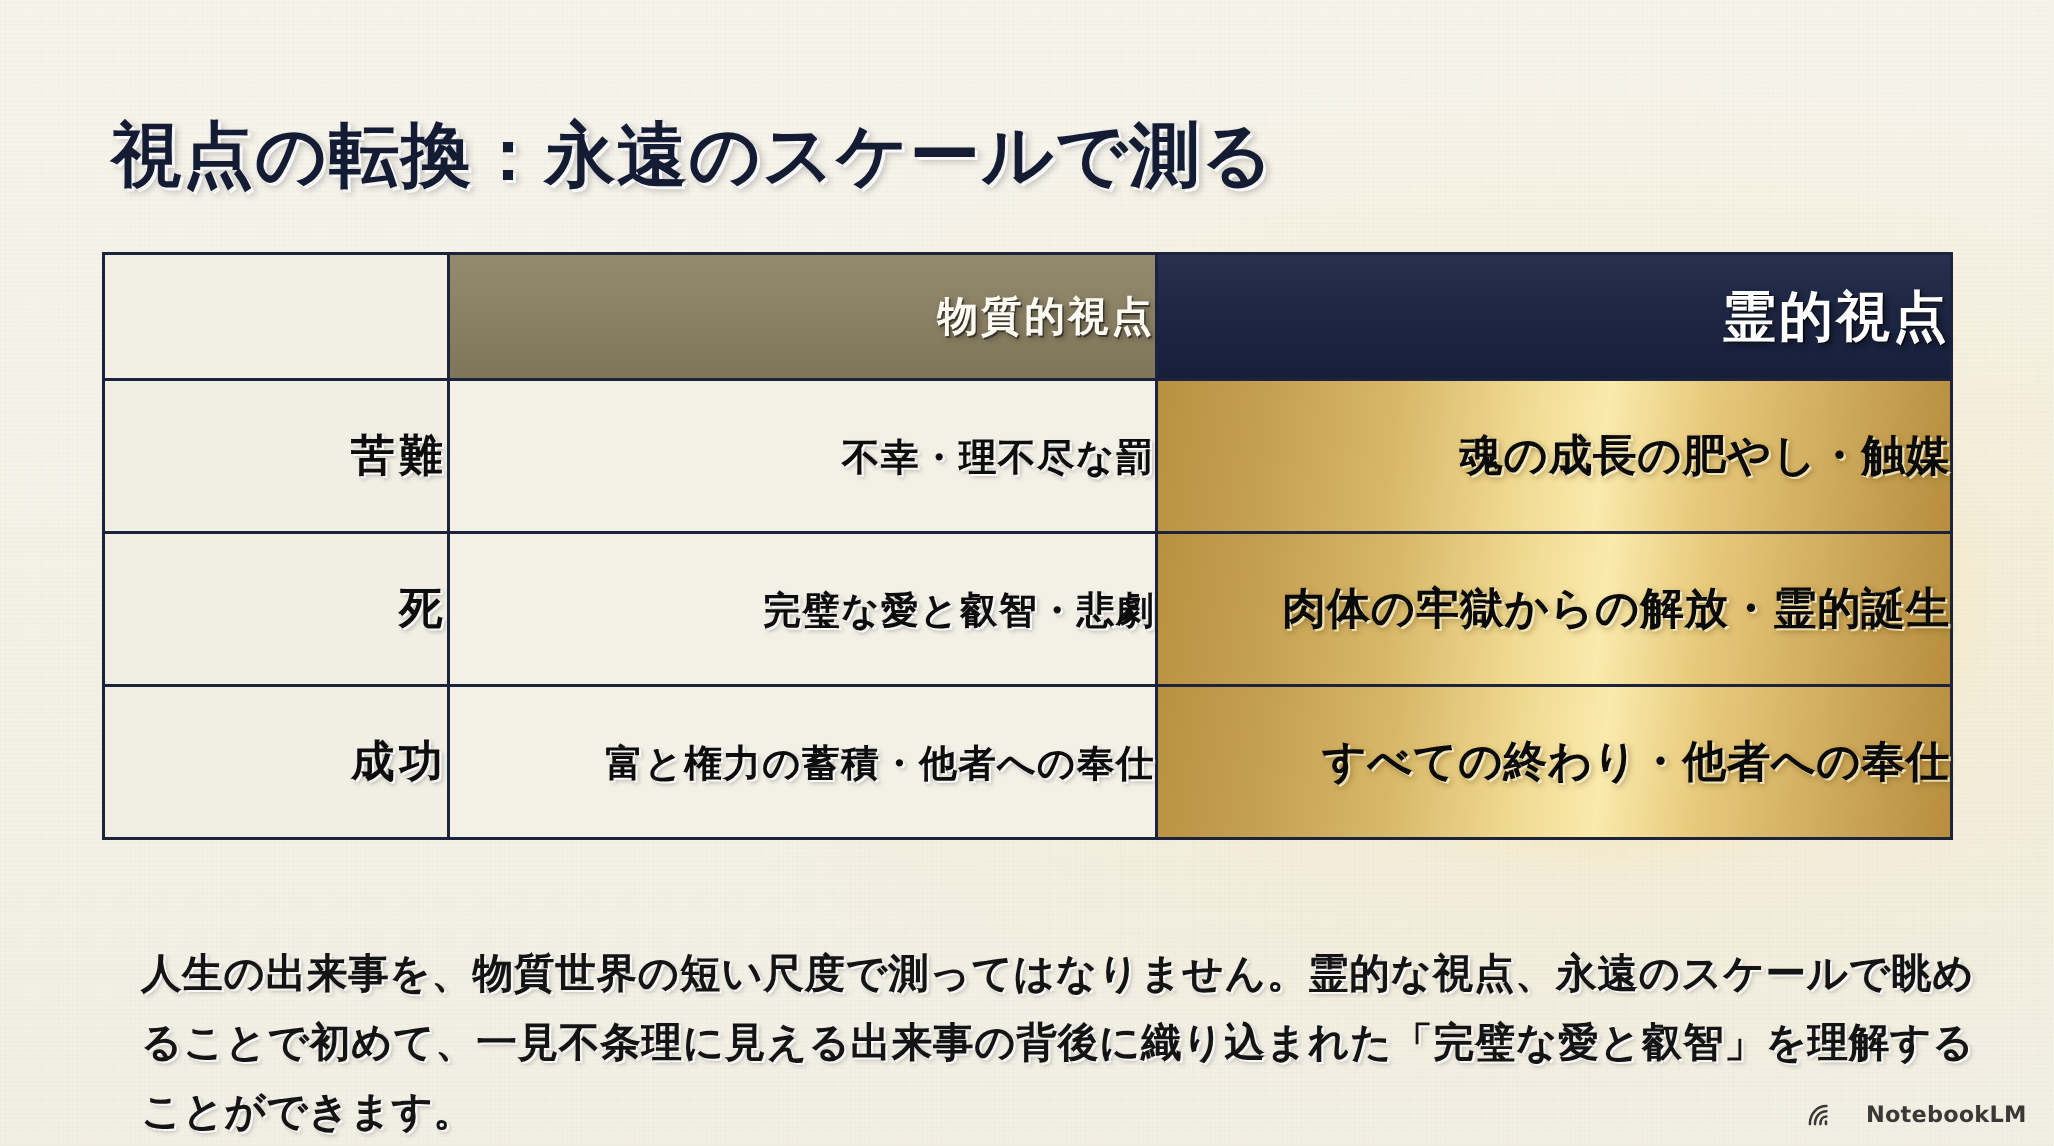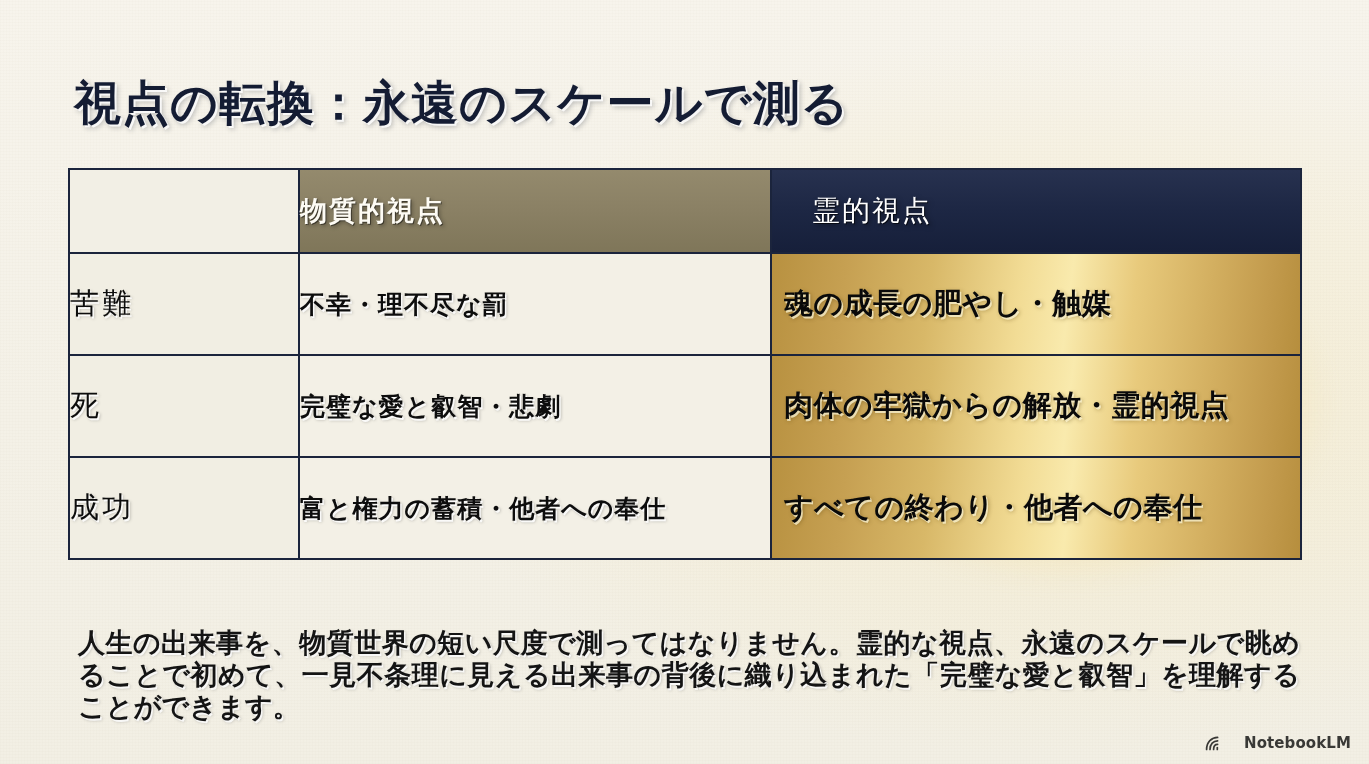--- a/index.html
+++ b/index.html
@@ -80,21 +80,21 @@
     position:relative;
     z-index: 2;
     width: 1232px;
     height: 392px;
     border-collapse: collapse;
     table-layout: fixed;
   }
   table td, table th {
     border: 2px solid #1b243c;
     padding: 0;
-    text-align:left;
+    text-align:right;
     vertical-align: middle;
   }
 
   col.c-label { width: 230px; }
   col.c-mat   { width: 472px; }
   col.c-spi   { width: 530px; }
 
   
   thead tr { height: 84px; }
   th.corner {
@@ -104,35 +104,35 @@
     background: linear-gradient(180deg, #948a6d 0%, #8a8064 50%, #7f7659 100%);
     color: #fdfbf4;
     font-size: 27px;
     font-weight: 700;
     letter-spacing: 2px;
     text-shadow: 1px 1px 0 rgba(0,0,0,.45), 2px 2px 4px rgba(0,0,0,.35);
   }
   th.spi-head {
     background: linear-gradient(180deg, #27314f 0%, #1d2744 48%, #161f3a 100%);
     color: #ffffff;
-    font-size: 28px;
-    font-weight: 400;
+    font-size: 36px;
+    font-weight: 700;
     letter-spacing: 2px;
     text-shadow: 1px 1px 0 rgba(0,0,0,.6), 2px 2px 5px rgba(0,0,0,.5);
     padding-left: 40px;
   }
 
   
   tbody tr { height: 102px; }
 
   td.label-cell {
     background: #f1eee3;
     color: #0d0d0d;
     font-size: 29px;
-    font-weight: 400;
+    font-weight: 700;
     letter-spacing: 3px;
     text-shadow: 1.5px 1.5px 0 rgba(255,255,255,.9), 2px 2px 3px rgba(60,60,60,.35);
     margin-left: 24px;
   }
 
   td.mat-cell {
     background: #f3f0e6;
     color: #0d0d0d;
     font-size: 25px;
     font-weight: 700;
@@ -164,26 +164,26 @@
         #e8ca7c 68%,
         #d3af60 82%,
         #c29a4c 93%,
         #b68e3d 100%);
     padding-left: 12px;
   }
 
   
   #paragraph {
     position:absolute;
-    left: 78px;
+    left: 94px;
     top: 627px;
     width: 1222px;
     font-size: 27px;
     font-weight: 700;
-    line-height: 32px;
+    line-height: 46px;
     letter-spacing: .2px;
     color: #141414;
     text-shadow: 1.5px 1.5px 0 rgba(255,255,255,.85), 2px 2px 3px rgba(70,70,70,.30);
     text-align: justify;
   }
 
   
   #watermark {
     position:absolute;
     right: 18px;
@@ -225,21 +225,21 @@
       </thead>
       <tbody>
         <tr>
           <td class="label-cell">苦難</td>
           <td class="mat-cell">不幸・理不尽な罰</td>
           <td class="spi-cell">魂の成長の肥やし・触媒</td>
         </tr>
         <tr>
           <td class="label-cell">死</td>
           <td class="mat-cell">完璧な愛と叡智・悲劇</td>
-          <td class="spi-cell">肉体の牢獄からの解放・霊的視点</td>
+          <td class="spi-cell">肉体の牢獄からの解放・霊的誕生</td>
         </tr>
         <tr>
           <td class="label-cell">成功</td>
           <td class="mat-cell">富と権力の蓄積・他者への奉仕</td>
           <td class="spi-cell">すべての終わり・他者への奉仕</td>
         </tr>
       </tbody>
     </table>
   </div>
 

